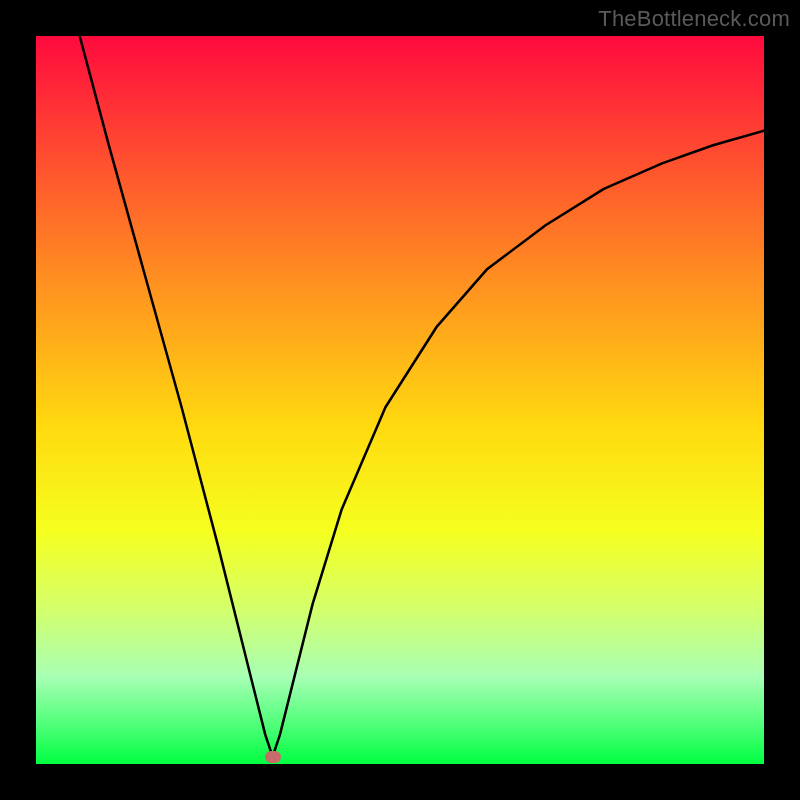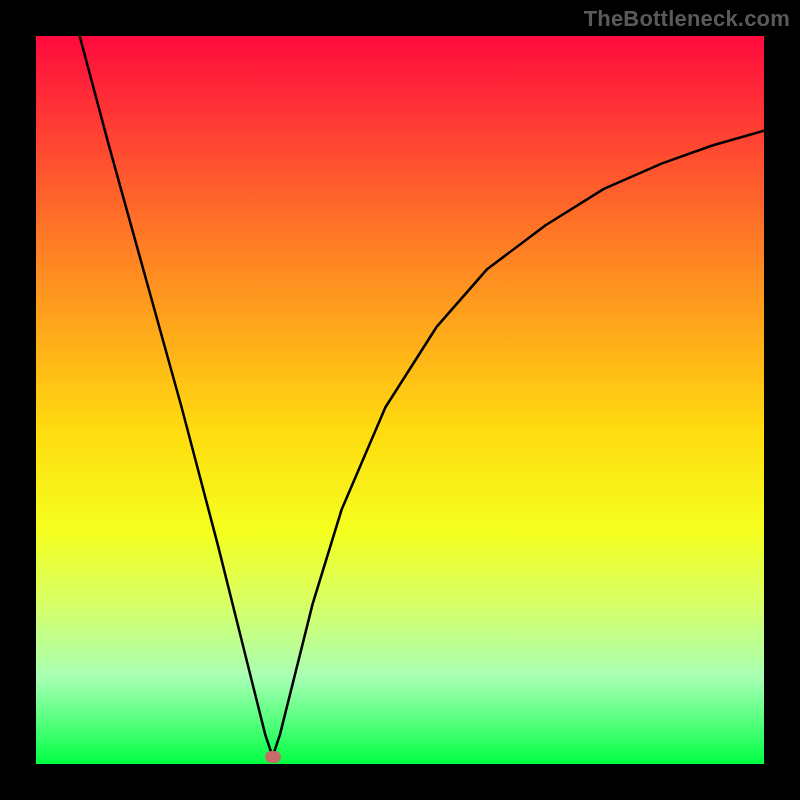--- a/index.html
+++ b/index.html
@@ -29,21 +29,21 @@
       #3cff6c 96%,
       #00ff41 100%
     );
   }
   .watermark {
     position: absolute;
     top: 6px;
     right: 10px;
     font-family: Arial, Helvetica, sans-serif;
     font-size: 22px;
-    font-weight: 700;
+    font-weight: 400;
     color: #5a5a5a;
     letter-spacing: 0.2px;
     user-select: none;
   }
   svg.curve {
     position: absolute;
     left: 0; top: 0;
     width: 100%;
     height: 100%;
   }

